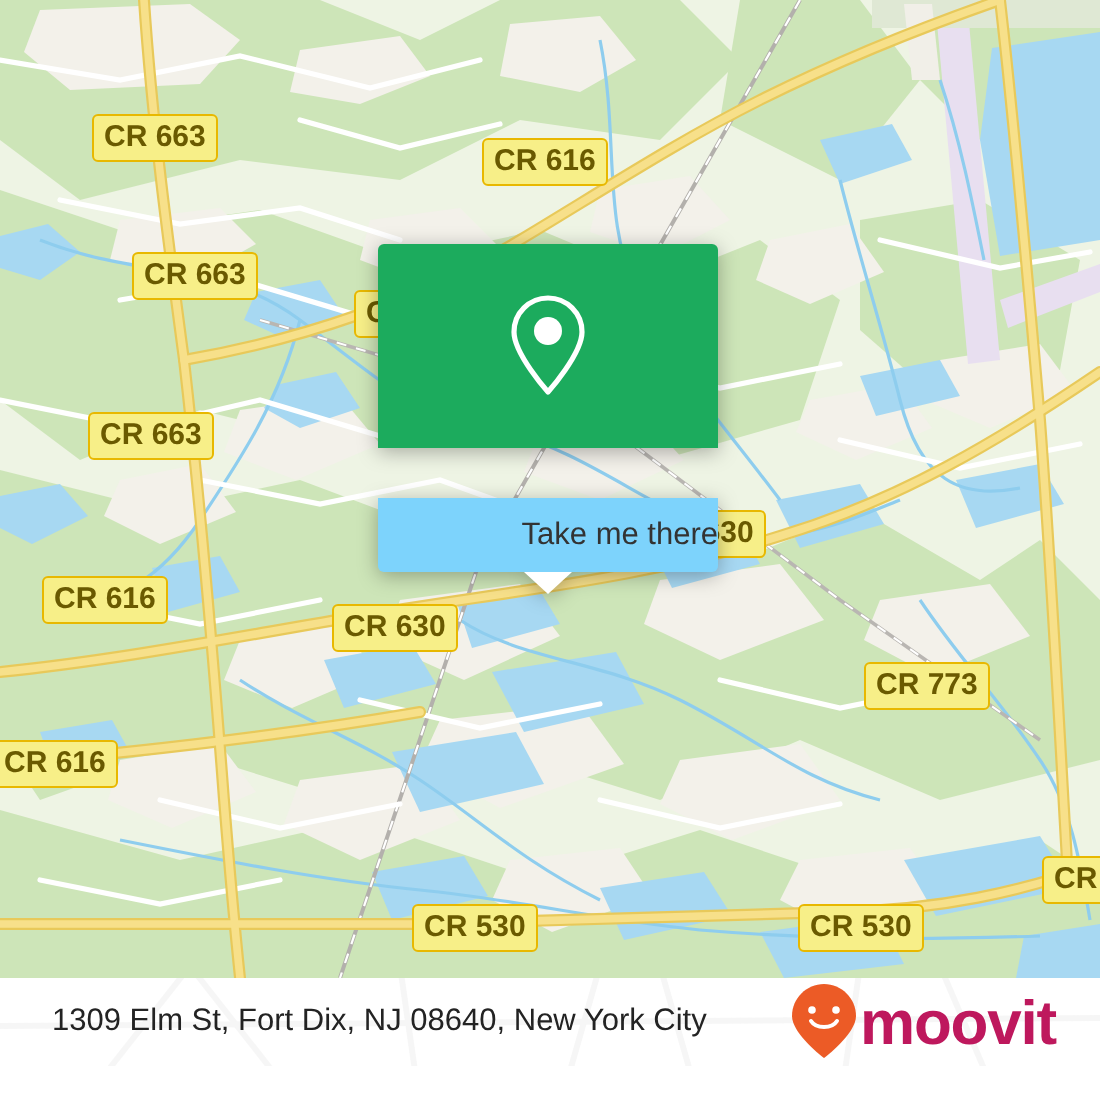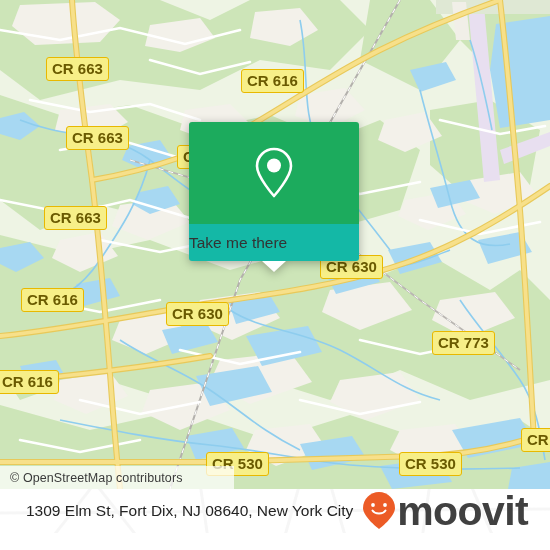--- a/index.html
+++ b/index.html
@@ -82,26 +82,27 @@
   .popup-top {
     height: 102px;
     background: #1cab5d;
     border-radius: 3px 3px 0 0;
     display: flex;
     align-items: center;
     justify-content: center;
   }
   .popup-bottom {
     height: 37px;
-    background: #14b8a6;
+    background: #7dd3fc;
     border-radius: 0 0 3px 3px;
     display: flex;
     align-items: center;
-    justify-content: flex-start;
+    justify-content: flex-end;
     position: relative;
+    margin-top: 25px;
   }
   .popup-bottom span {
     font-size: 15.5px;
     color: #333333;
   }
   .popup-tail {
     position: absolute;
     left: 50%;
     bottom: -11px;
     margin-left: -12px;
@@ -144,23 +145,23 @@
     z-index: 2;
   }
   .brand {
     display: flex;
     align-items: center;
     position: relative;
     z-index: 2;
   }
   .brand-mark { margin-right: 1px; display:block; }
   .brand-text {
-    font-size: 41px;
+    font-size: 31px;
     font-weight: bold;
-    color: #404040;
+    color: #be185d;
     letter-spacing: -0.6px;
     line-height: 1;
   }
 </style>
 </head>
 <body>
 
 <div id="app">
 
   <div class="map">
@@ -315,23 +316,20 @@
         <div class="shield" style="left: 21px; top: 288px;">CR 616</div>
         <div class="shield" style="left: 166px; top: 302px;">CR 630</div>
         <div class="shield" style="left: 320px; top: 255px;">CR 630</div>
         <div class="shield" style="left: -4px; top: 370px;">CR 616</div>
         <div class="shield" style="left: 432px; top: 331px;">CR 773</div>
         <div class="shield" style="left: 206px; top: 452px;">CR 530</div>
         <div class="shield" style="left: 399px; top: 452px;">CR 530</div>
         <div class="shield" style="left: 521px; top: 428px;">CR 530</div>
       </div>
 
-    <div class="attribution">
-      <span>© OpenStreetMap contributors</span>
-    </div>
   </div>
 
   <div class="popup">
     <div class="popup-top">
       <svg width="44" height="54" viewBox="0 0 44 54">
         <path d="M22 3 C12.6 3 5 10.6 5 20 C5 31 22 50 22 50 C22 50 39 31 39 20 C39 10.6 31.4 3 22 3 Z" fill="none" stroke="#ffffff" stroke-width="2.6" stroke-linejoin="round"></path>
         <circle cx="22" cy="19.5" r="7" fill="#ffffff"></circle>
       </svg>
     </div>
     <div class="popup-bottom">

